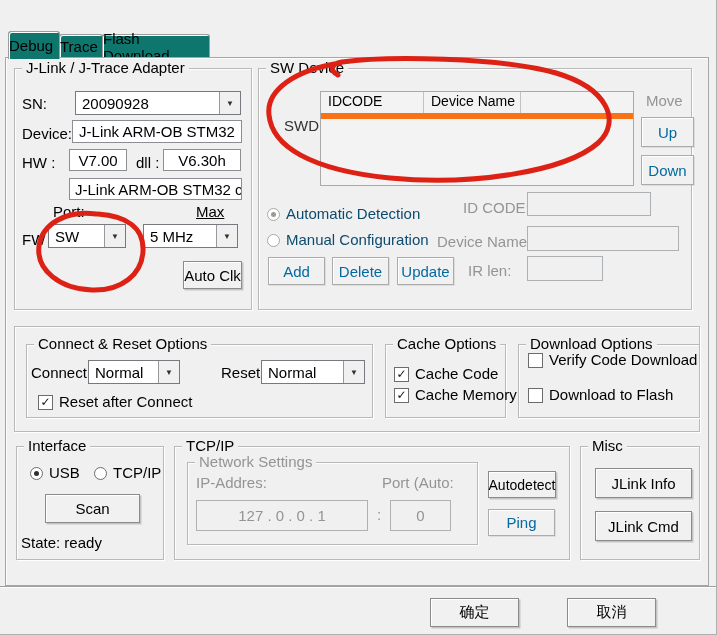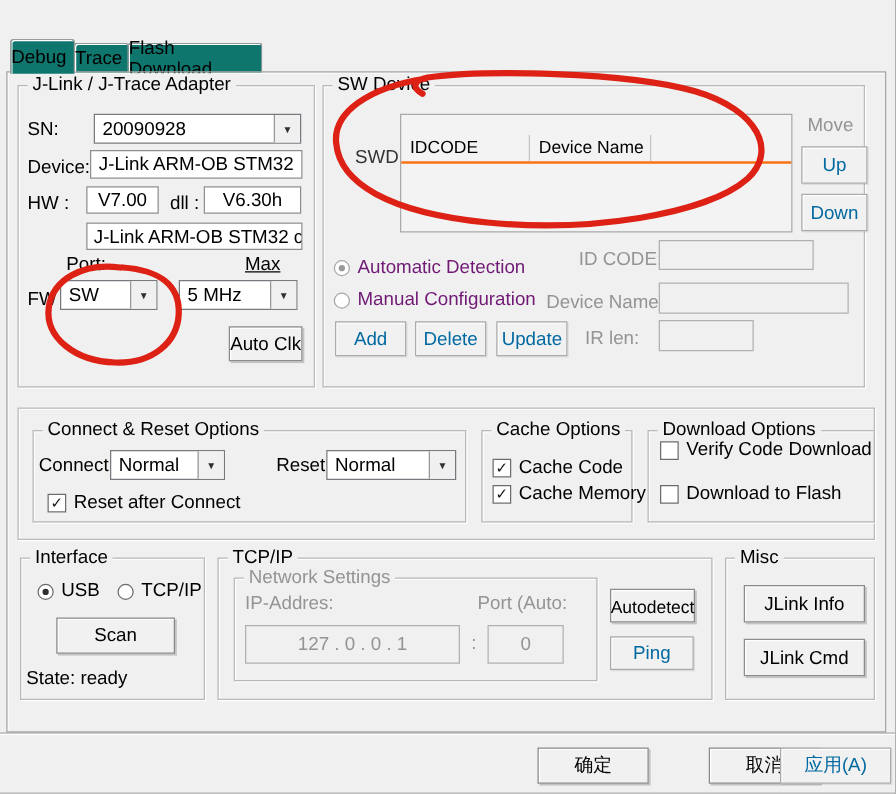--- a/index.html
+++ b/index.html
@@ -43,26 +43,26 @@
   .chk{position:absolute;display:flex;align-items:center;white-space:nowrap;line-height:16px;}
   .chk .box{width:13px;height:13px;background:#fff;border:1px solid #6c6c6c;margin-right:6px;
             display:flex;align-items:center;justify-content:center;font-size:12px;font-weight:bold;
             color:#101010;line-height:1;flex:none;}
   
   .radio{position:absolute;display:flex;align-items:center;white-space:nowrap;line-height:16px;}
   .radio .circ{width:13px;height:13px;border-radius:50%;background:#fff;border:1px solid #6c6c6c;
                margin-right:6px;position:relative;flex:none;box-sizing:border-box;}
   .radio.selected .circ::after{content:"";position:absolute;left:3px;top:3px;right:3px;bottom:3px;
                border-radius:50%;background:#2f2f2f;}
-  .radio.disabled{color:#701a75;}
+  .radio.disabled{color:#0c4a6e;}
   .radio.disabled .circ{border-color:#a8a8a8;}
   .radio.disabled.selected .circ::after{background:#9a9a9a;}
   
   .dtable{position:absolute;background:#f3f3f3;border:1px solid #a9a9a9;box-sizing:border-box;}
-  .dtable .thead{display:flex;height:21px;border-bottom:2px solid #f97316;margin-top:16px;}
+  .dtable .thead{display:flex;height:21px;border-bottom:6px solid #f97316;}
   .dtable .th{padding:1px 7px 0;border-right:1px solid #c3c3c3;font-size:14px;box-sizing:border-box;
               white-space:nowrap;overflow:hidden;}
   .etched{position:absolute;border:1px solid #b9b9b9;box-shadow:1px 1px 0 #fff, inset 1px 1px 0 #fdfdfd;box-sizing:border-box;}
   .separator{position:absolute;left:0;top:586px;width:717px;height:0;
              border-top:1px solid #9f9f9f;border-bottom:1px solid #fff;}
   svg.annot{position:absolute;left:0;top:0;z-index:50;pointer-events:none;}
 </style>
 </head>
 <body>
 
@@ -259,23 +259,20 @@
     <span>JLink Cmd</span>
   </div>
 
   <div class="separator"></div>
   <div class="btn" style="left:430px;top:598px;width:89px;height:29px;">
     <span>确定</span>
   </div>
   <div class="btn" style="left:527px;top:598px;width:89px;height:29px;margin-left:40px;">
     <span>取消</span>
   </div>
-  <div class="btn disabled" style="left:624px;top:598px;width:89px;height:29px;">
-    <span>应用(A)</span>
-  </div>
 
   <svg class="annot" width="717" height="635" viewBox="0 0 717 635">
     <path d="M 340 63 C 295 70 266 90 269 115 C 272 146 310 170 390 178
              C 470 186 565 172 598 143 C 622 121 607 88 556 73
              C 500 57 385 56 342 62 C 331 64 329 70 338 75" fill="none" stroke-width="5" stroke-linecap="round" stroke-linejoin="round" stroke="#dd2114"></path>
     <path d="M 96 214 C 66 210 42 224 39 246 C 36 270 60 289 92 290
              C 122 291 142 274 143 251 C 144 228 127 216 98 214" fill="none" stroke-width="5" stroke-linecap="round" stroke-linejoin="round" stroke="#dd2114"></path>
   </svg>
 
 </div>

